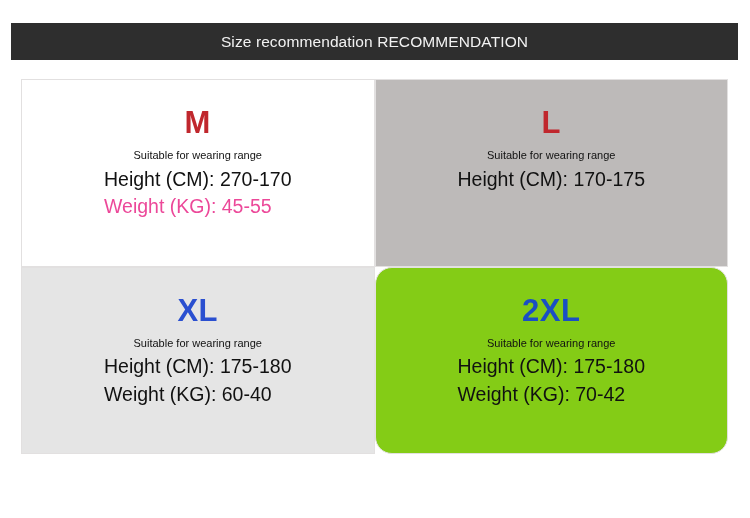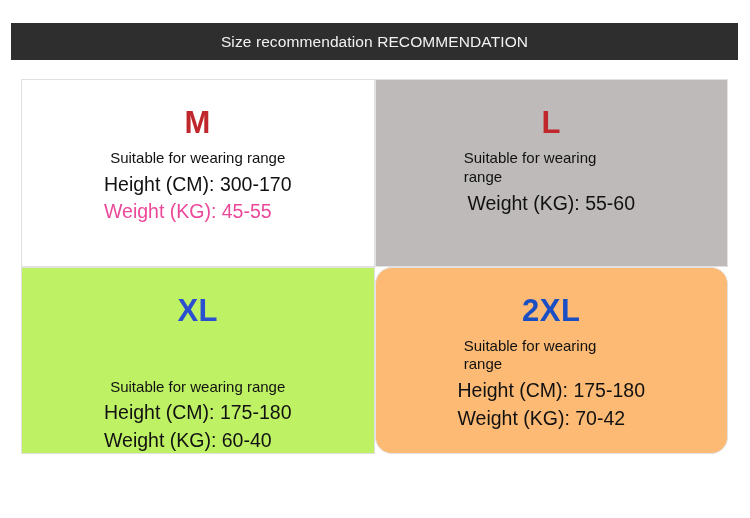--- a/index.html
+++ b/index.html
@@ -85,21 +85,21 @@
     margin-top: 11px;
     width: 100%;
     box-sizing: border-box;
     padding: 0 14px;
     display: flex;
     flex-direction: column;
     align-items: center;
   }
 
   .suitable-line {
-    font-size: 15px;
+    font-size: 11px;
     color: #111111;
     line-height: 1.25;
     text-align: left;
     font-weight: 400;
   }
   
   .suitable-line.wrap {
     max-width: 175px;
   }
 
@@ -128,48 +128,48 @@
     <span class="header-title" style="color: rgb(242, 242, 242);">Size recommendation RECOMMENDATION</span>
   </div>
 
   <div class="size-grid">
 
     <div class="size-cell bg-white" style="background: rgb(255, 255, 255); border-color: rgb(226, 224, 224);">
       <div class="size-letter" style="color: rgb(192, 39, 45);">M</div>
       <div class="cell-text">
         <div class="suitable-line" style="color: rgb(17, 17, 17);">Suitable for wearing range</div>
         <div class="measure-block">
-          <div class="measure-line" style="color: rgb(17, 17, 17);">Height (CM): 300-170</div>
+          <div class="measure-line" style="color: rgb(17, 17, 17);">Height (CM): 270-170</div>
           <div class="measure-line" style="color: #ec4899;">Weight (KG): 45-55</div>
         </div>
       </div>
     </div>
 
     <div class="size-cell bg-gray" style="background: rgb(189, 186, 185); border-color: rgb(226, 224, 224);">
       <div class="size-letter" style="color: rgb(192, 39, 45);">L</div>
       <div class="cell-text">
         <div class="suitable-line wrap" style="color: rgb(17, 17, 17);">Suitable for wearing range</div>
         <div class="measure-block">
-          <div class="measure-line" style="color: rgb(17, 17, 17);">Weight (KG): 55-60</div>
+          <div class="measure-line" style="color: rgb(17, 17, 17);">Height (CM): 170-175</div>
         </div>
       </div>
     </div>
 
-    <div class="size-cell bg-gray" style="background: #bef264; border-color: rgb(226, 224, 224); gap: 41px;">
+    <div class="size-cell bg-gray" style="background: #e5e5e5; border-color: rgb(226, 224, 224);">
       <div class="size-letter" style="color: rgb(42, 79, 208);">XL</div>
       <div class="cell-text">
         <div class="suitable-line" style="color: rgb(17, 17, 17);">Suitable for wearing range</div>
         <div class="measure-block">
           <div class="measure-line" style="color: rgb(17, 17, 17);">Height (CM): 175-180</div>
           <div class="measure-line" style="color: rgb(17, 17, 17);">Weight (KG): 60-40</div>
         </div>
       </div>
     </div>
 
-    <div class="size-cell bg-white" style="background: #fdba74; border-color: rgb(226, 224, 224); border-radius: 17px;">
+    <div class="size-cell bg-white" style="background: #84cc16; border-color: rgb(226, 224, 224); border-radius: 17px;">
       <div class="size-letter" style="color: rgb(26, 79, 196);">2XL</div>
       <div class="cell-text">
         <div class="suitable-line wrap" style="color: rgb(17, 17, 17);">Suitable for wearing range</div>
         <div class="measure-block">
           <div class="measure-line" style="color: rgb(17, 17, 17);">Height (CM): 175-180</div>
           <div class="measure-line" style="color: rgb(17, 17, 17);">Weight (KG): 70-42</div>
         </div>
       </div>
     </div>
   </div>

